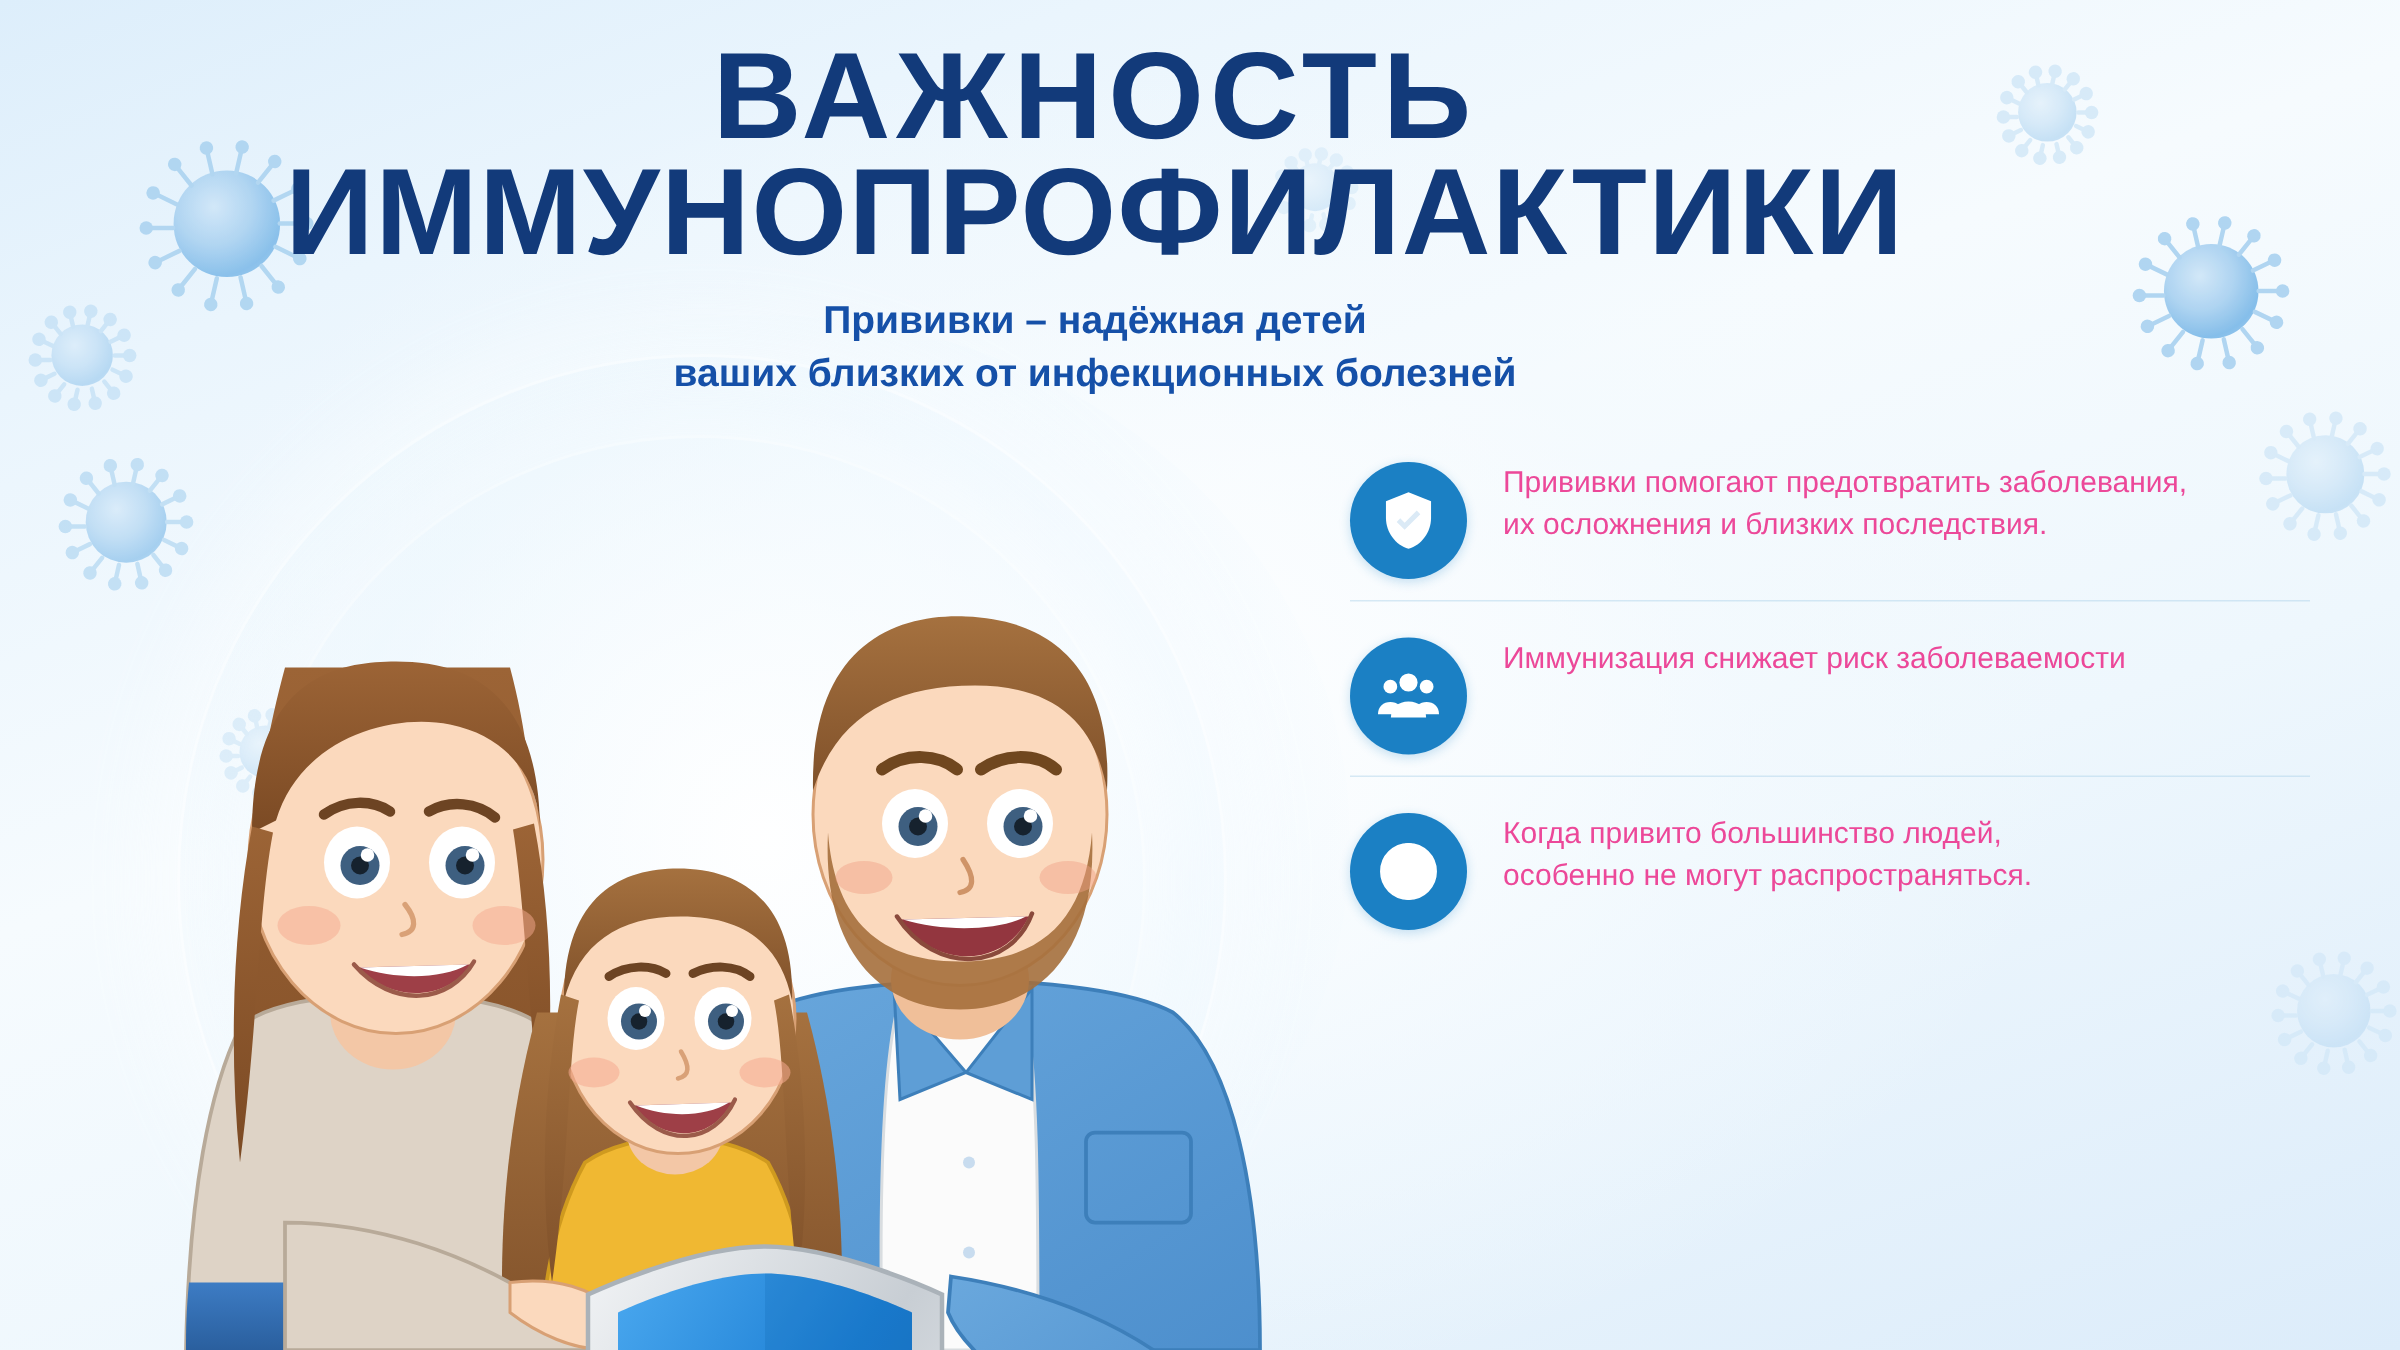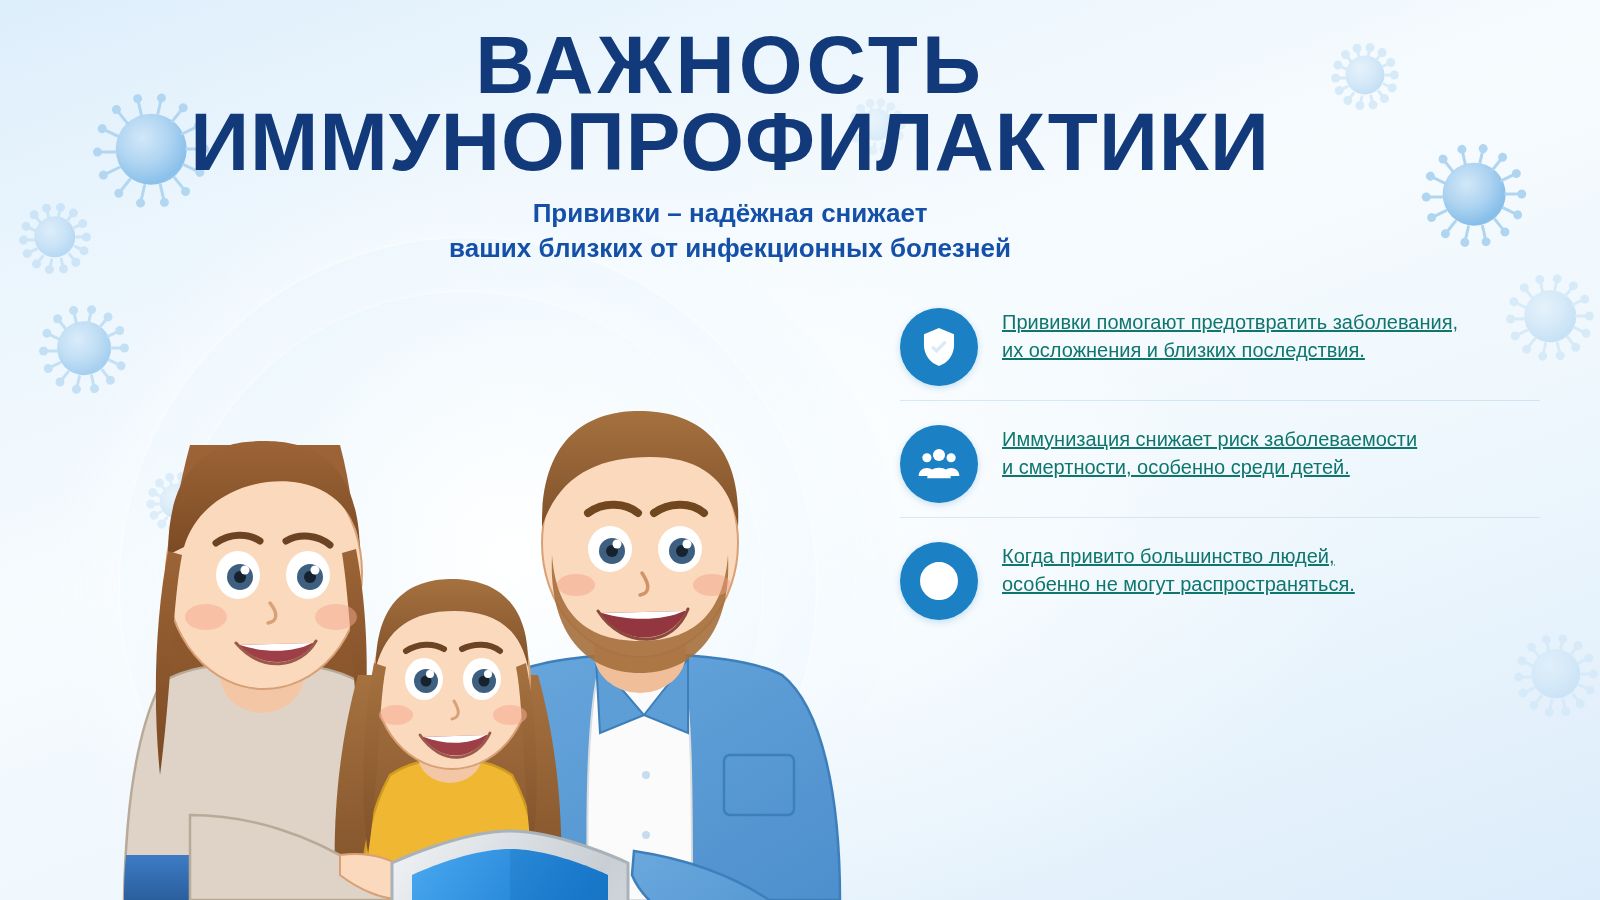--- a/index.html
+++ b/index.html
@@ -70,21 +70,21 @@
     background:#1b80c4; display:flex; align-items:center; justify-content:center;
     margin-right:24px; margin-top:4px;
     box-shadow:0 2px 7px rgba(27,128,196,0.24);
   }
   .f-icon svg { width:44px; height:44px; fill:#ffffff; display:block; }
   .f-text { padding-top:4px; }
   .f-title {
     color:#17356f; font-weight:bold; font-size:23px; line-height:1.17;
     letter-spacing:0.1px; text-transform:uppercase; margin-bottom:8px;
   }
-  .f-desc { color:#0f766e; font-size:20px; line-height:1.42;text-decoration:underline; }
+  .f-desc { color:#ec4899; font-size:20px; line-height:1.42; }
   .f-desc span { display:block; }
 </style>
 </head>
 <body>
 
 <div class="glow-blob" style="left:120px;top:210px;width:780px;height:700px;"></div>
 <div class="halo" style="left:118px;top:236px;width:700px;height:700px;opacity:.55;"></div>
 <div class="halo" style="left:168px;top:290px;width:596px;height:596px;opacity:.4;"></div>
 
 <div class="virus" style="left:88px;top:86px;width:126px;height:126px;opacity:.85;">
@@ -240,21 +240,21 @@
     <div class="sp" style="width: 9.28px; transform: rotate(308.571deg) translateX(15.66px) translateY(-50%);"></div>
     <div class="sp" style="width: 9.28px; transform: rotate(334.286deg) translateX(15.66px) translateY(-50%);"></div>
   </div>
 
 <div class="header">
   <h1 class="title">
     <span class="l1">ВАЖНОСТЬ</span>
     <span class="l2">ИММУНОПРОФИЛАКТИКИ</span>
   </h1>
   <p class="subtitle">
-    <span>Прививки – надёжная снижает</span>
+    <span>Прививки – надёжная детей</span>
     <span>ваших близких от инфекционных болезней</span>
   </p>
 </div>
 
 <div class="family">
 <svg viewBox="0 0 830 645" xmlns="http://www.w3.org/2000/svg">
   <defs>
     <linearGradient id="shieldG" x1="0" y1="0" x2="1" y2="1">
       <stop offset="0%" stop-color="#4aa8ef"></stop>
           <stop offset="48%" stop-color="#1d7fd4"></stop>
@@ -443,21 +443,20 @@
           <circle cx="18.6" cy="8.6" r="2.5"></circle>
         <path d="M.9 18.6c0-2.7 2-4.4 4.5-4.4s4.5 1.7 4.5 4.4z"></path>
         <path d="M14.1 18.6c0-2.7 2-4.4 4.5-4.4s4.5 1.7 4.5 4.4z"></path>
         <circle cx="12" cy="7.1" r="3.3"></circle>
         <path d="M5.6 19.8c0-3.5 2.6-5.8 6.4-5.8s6.4 2.3 6.4 5.8z"></path>
       </svg>
     </div>
     <div class="f-text">
       <div class="f-desc">
         <span>Иммунизация снижает риск заболеваемости</span>
-        <span>и смертности, особенно среди детей.</span>
       </div>
     </div>
   </div>
 
   <div class="feature">
     <div class="f-icon">
       <svg viewBox="0 0 24 24" aria-hidden="true" fill="none" stroke="#fff" stroke-width="1.5">
         <circle cx="12" cy="12" r="9.6"></circle>
         <ellipse cx="12" cy="12" rx="4.6" ry="9.6"></ellipse>
         <line x1="2.4" y1="12" x2="21.6" y2="12"></line>

